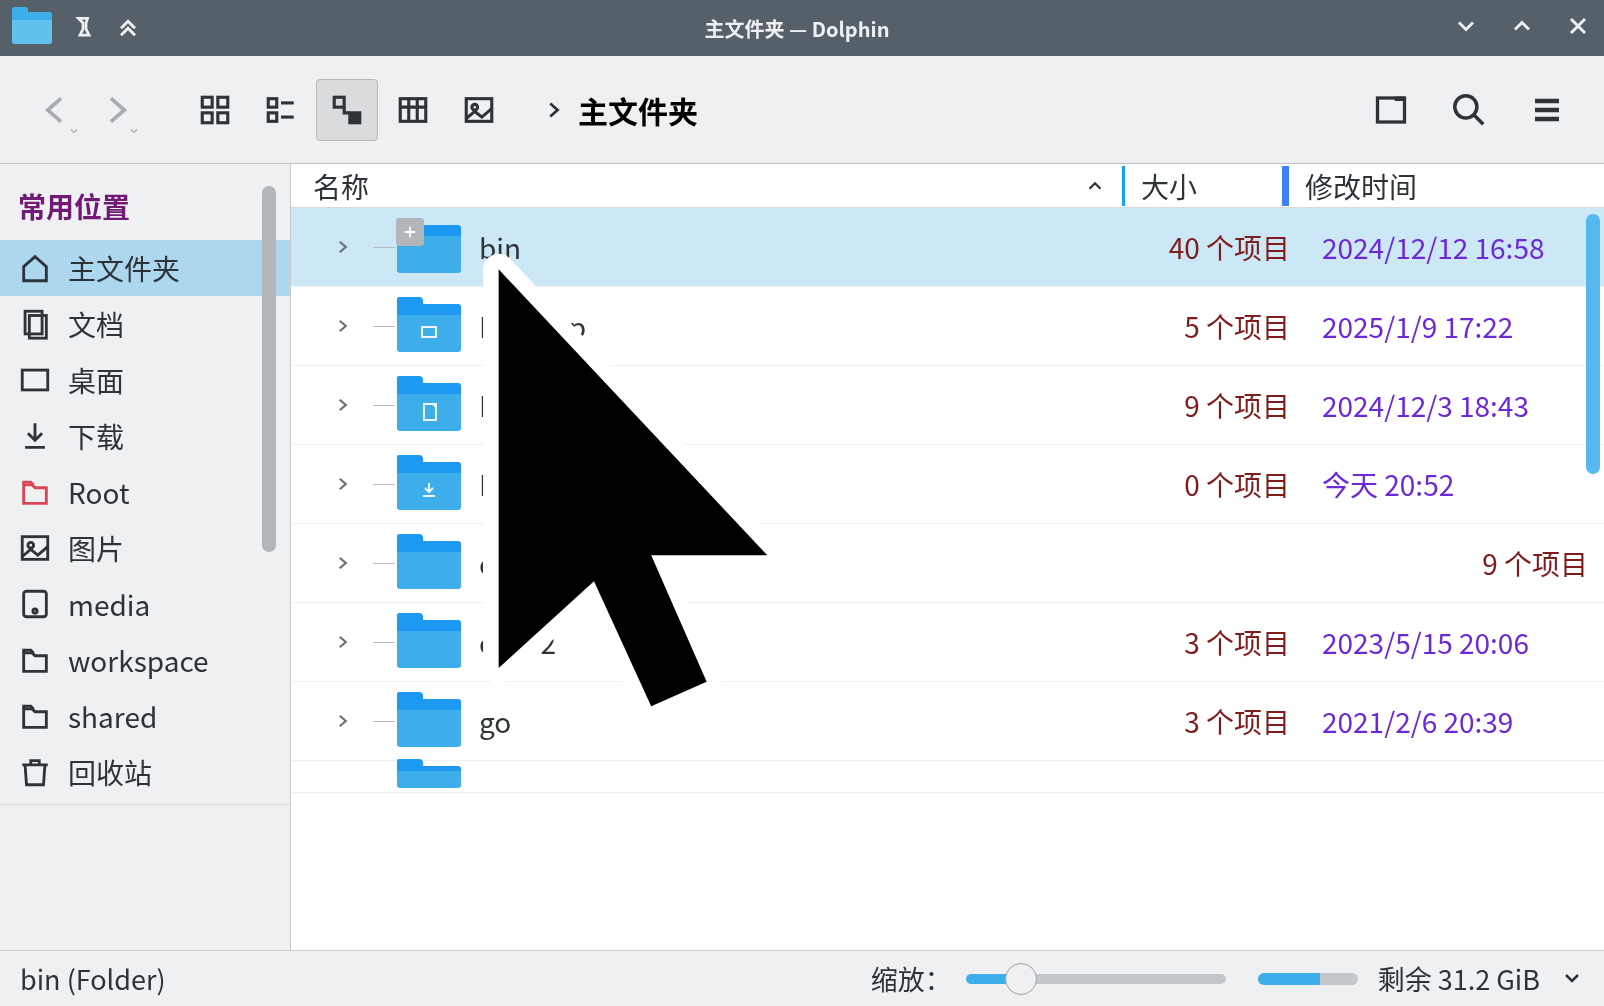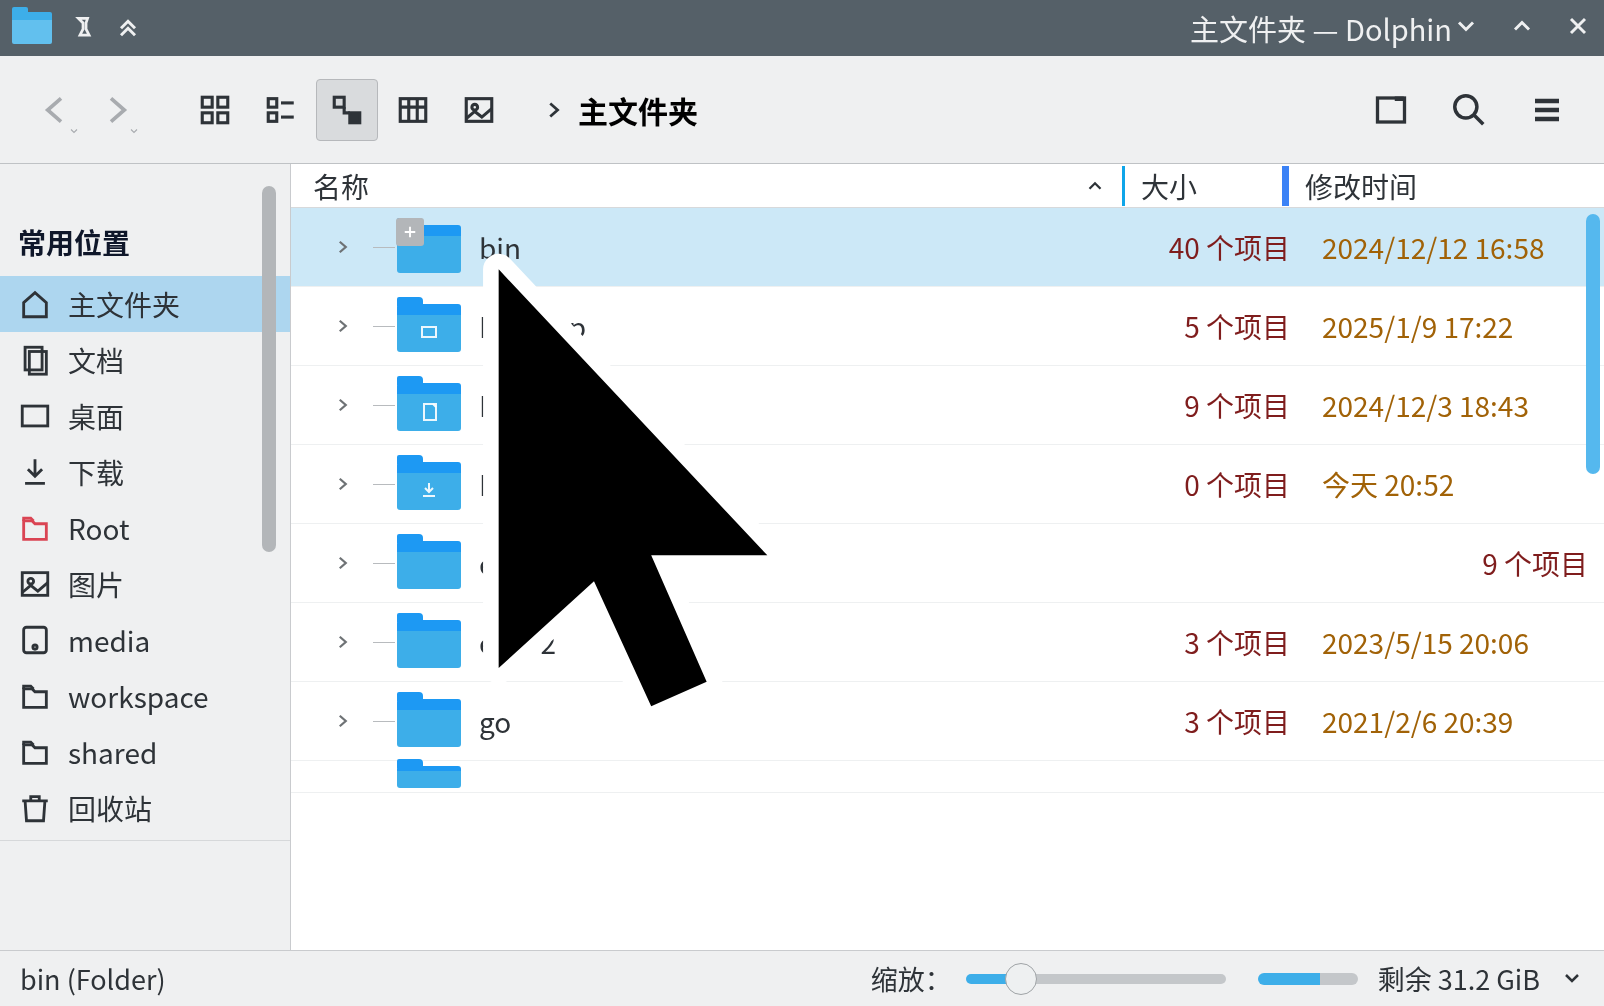--- a/index.html
+++ b/index.html
@@ -25,21 +25,21 @@
   width: 40px; height: 32px;
   background: linear-gradient(to bottom, #3daee9 0%, #3daee9 25%, #62c0ee 25%, #62c0ee 100%);
   border-radius: 2px;
   position: relative;
 }
 .titlebar .folder-glyph::before {
   content: ""; position: absolute; top: -5px; left: 0; width: 16px; height: 7px;
   background: #3daee9; border-radius: 2px 2px 0 0;
 }
 .titlebar .title-text {
-  flex: 1; text-align: right; font-size: 29px; font-weight: 400;
+  flex: 1; text-align: center; font-size: 20px; font-weight: 700;
 }
 .titlebar .win-controls { display: flex; gap: 28px; align-items: center; }
 .titlebar svg { stroke: #eff0f1; fill: none; stroke-width: 2.5; }
 
 
 .toolbar {
   height: 108px;
   background: #eff0f1;
   border-bottom: 1px solid #bfc2c5;
   display: flex;
@@ -75,23 +75,22 @@
   width: 290px;
   background: #eff0f1;
   padding: 14px 0 0 0;
   overflow-y: hidden;
 }
 .sidebar-scrollbar-thumb {
   position: absolute; left: 262px; top: 186px; width: 14px; height: 366px;
   background: #b3b6b9; border-radius: 7px;
 }
 .sidebar-heading {
-  font-size: 28px; font-weight: 700; color: #0f172a;
+  font-size: 28px; font-weight: 700; color: #701a75;
   padding: 8px 32px 14px 18px;
-  margin-top: 36px;
 }
 .places-item {
   display: flex; align-items: center; gap: 16px;
   padding: 8px 18px; height: 56px;
   font-size: 28px; color: #2e3338;
   cursor: pointer;
 }
 .places-item.selected { background: #add6ef; }
 .places-item svg { width: 34px; height: 34px; stroke: #2e3338; fill: none; stroke-width: 2; }
 .places-item.root svg { stroke: #da4453; }
@@ -154,21 +153,21 @@
   background: #b3b6b9; border-radius: 3px;
   display: flex; align-items: center; justify-content: center;
 }
 .folder-badge svg { stroke: #fff; stroke-width: 2.5; }
 .folder-overlay {
   position: absolute; bottom: 8px; left: 18px; width: 28px; height: 28px;
   display: flex; align-items: center; justify-content: center;
 }
 .file-row .name-cell { flex: 1; }
 .file-row .size-cell { width: 160px; text-align: right; padding-right: 16px; color: #7f1d1d; }
-.file-row .date-cell { width: 298px; padding-left: 16px; color: #a16207; }
+.file-row .date-cell { width: 298px; padding-left: 16px; color: #6d28d9; }
 
 
 .filelist-scrollbar {
   position: absolute; right: 4px; top: 6px; width: 14px; height: 260px;
   background: #55b8ee; border-radius: 7px;
 }
 
 
 .statusbar {
   height: 56px;

